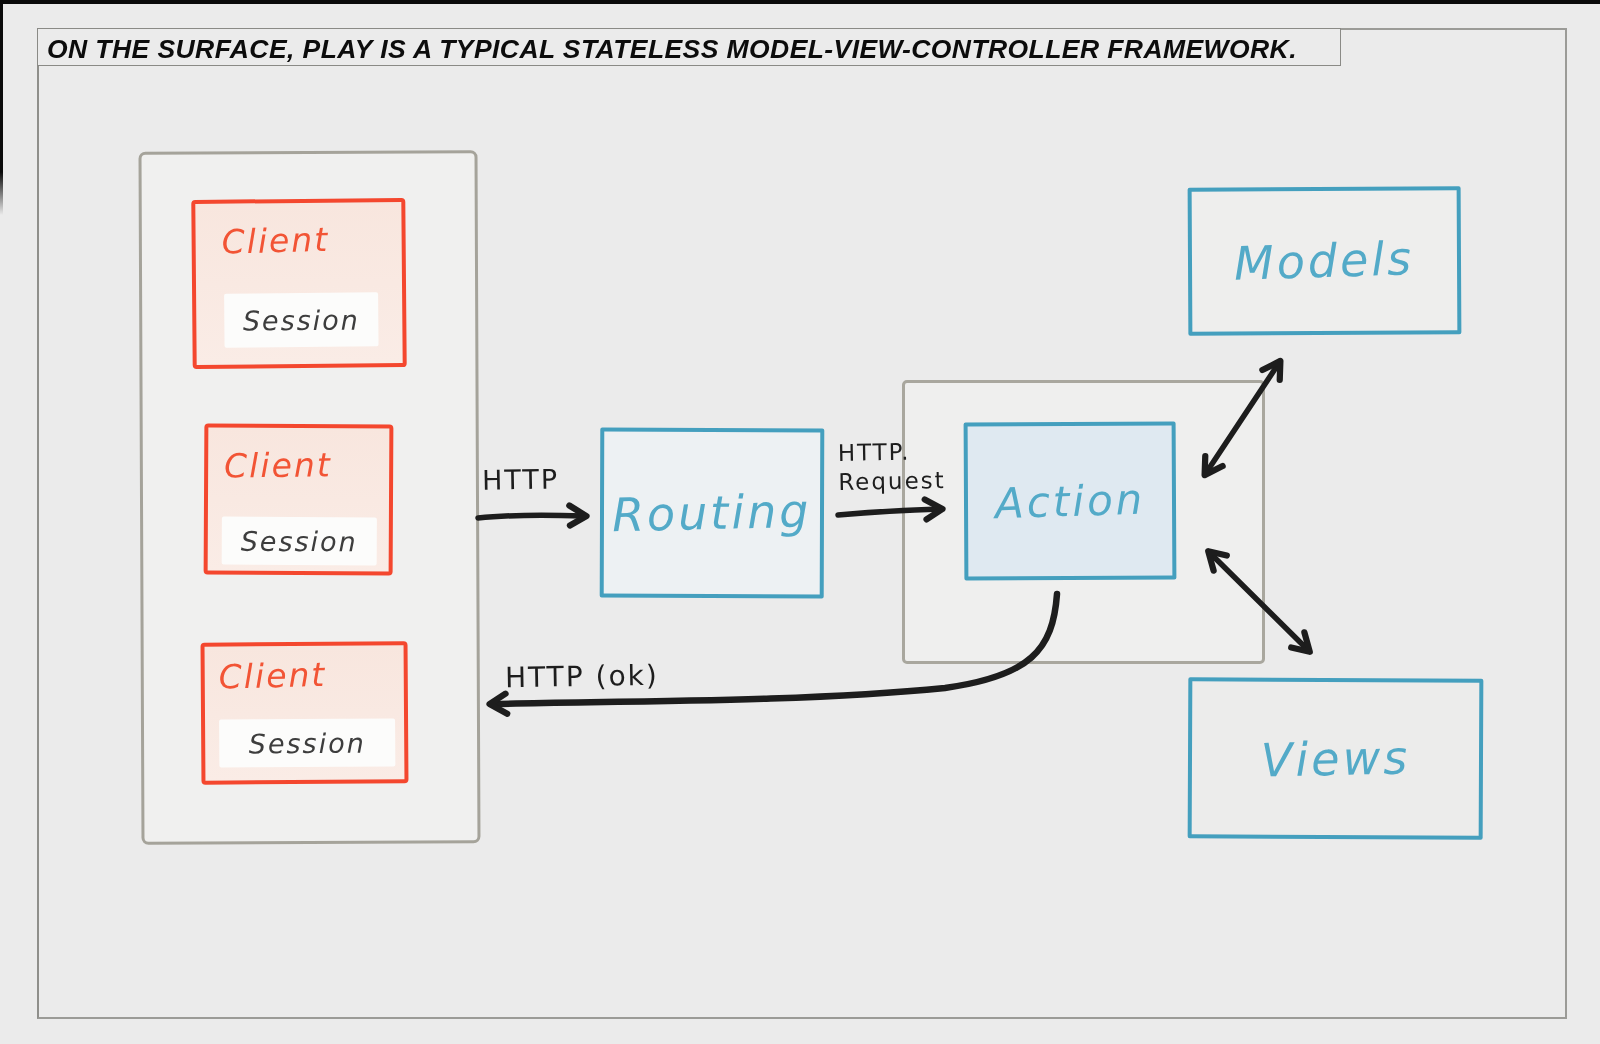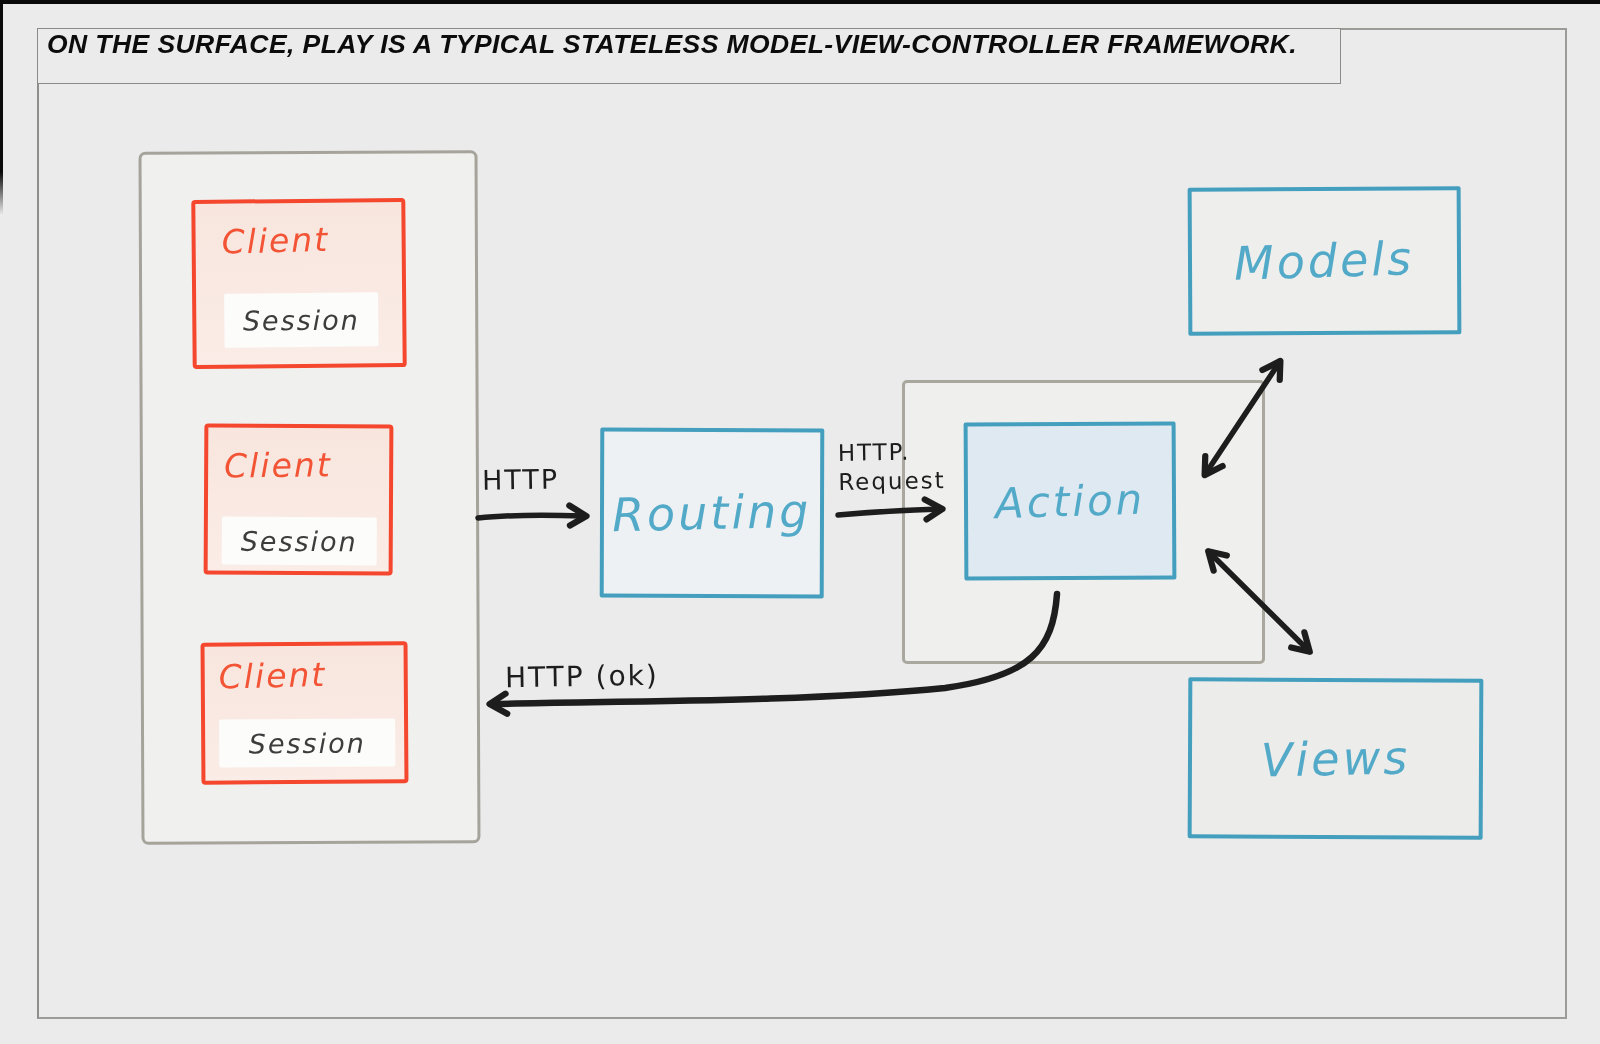--- a/index.html
+++ b/index.html
@@ -8,22 +8,22 @@
     background:#ebebeb;
     font-family:"DejaVu Sans",sans-serif;
   }
   
   .top-edge{position:absolute;left:0;top:0;width:1600px;height:4px;background:#0a0a0a;}
   .left-edge{position:absolute;left:0;top:0;width:3px;height:215px;
     background:linear-gradient(#0a0a0a 80%,rgba(10,10,10,0));}
   
   .frame{position:absolute;left:37px;top:28px;width:1526px;height:987px;
     border:2px solid #9b9b97;border-left-color:#8f8f8b;background:transparent;}
-  .title-box{position:absolute;left:37px;top:28px;width:1304px;height:56px;
-    border:1px solid #8a8a86;background:#ebebeb;display:flex;align-items:flex-start;
+  .title-box{position:absolute;left:37px;top:28px;width:1304px;height:38px;
+    border:1px solid #8a8a86;background:#ebebeb;display:flex;align-items:flex-end;
     padding-left:9px;box-sizing:border-box;}
   .title-text{
     font-family:"Liberation Sans",sans-serif;font-style:italic;font-weight:bold;
     font-size:26px;letter-spacing:.4px;color:#0c0c0c;white-space:nowrap;
     transform:scaleX(1.02);transform-origin:left center;
   }
   
   .client-cluster{position:absolute;left:140px;top:151px;width:333px;height:687px;
     border:3px solid #a5a39a;border-radius:7px;background:#f0f0ef;
     transform:rotate(-.25deg);}

